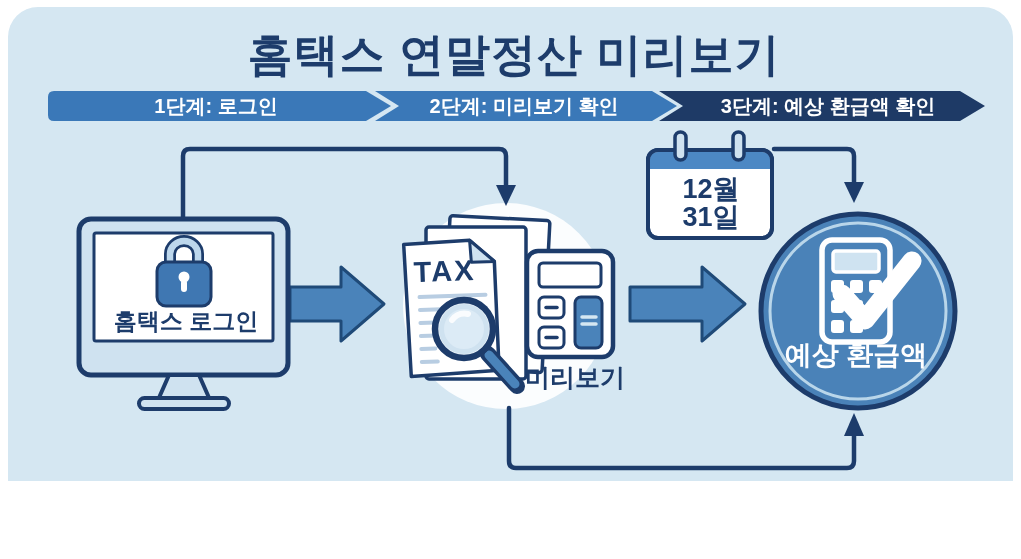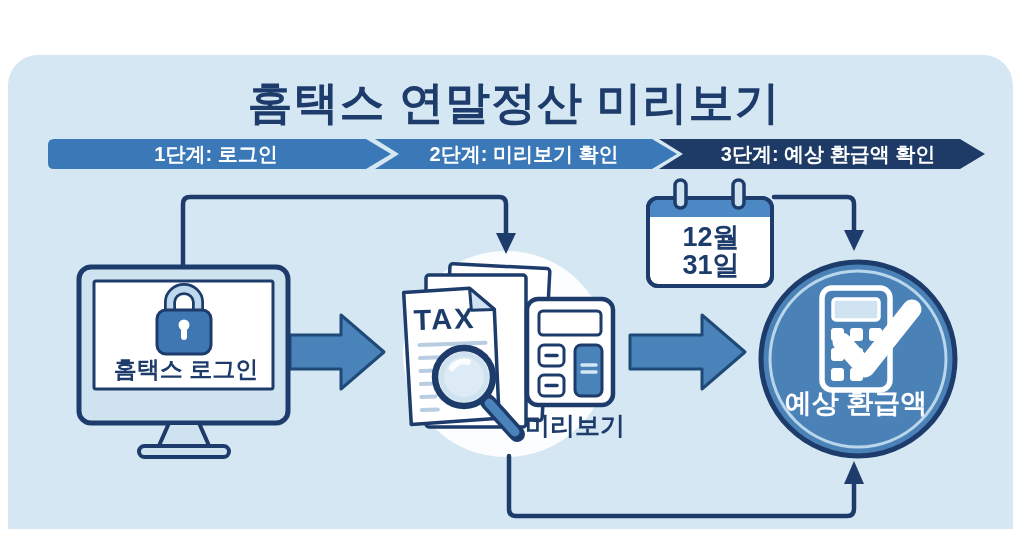--- a/index.html
+++ b/index.html
@@ -1,17 +1,17 @@
 <!DOCTYPE html>
 <html style="--page-bg: #ffffff; --canvas-bg: #d5e7f2; --navy: #1d3c6b; --banner-blue: #3a78b8; --banner-dark: #1e3a66; --arrow-blue: #4a83ba; --panel-light: #cfe2f0; --lock-blue: #3f77b2; --shackle-blue: #bdd7ec; --calendar-header: #4c88c4; --circle-blue: #4a82b8; --inner-ring: #b9d6ea; --label-white: #ffffff;"><head>
 <meta charset="utf-8">
 <style>
   html,body{margin:0;padding:0;background:#fff;}
   .stage{position:relative;width:1021px;height:481px;background:var(--page-bg,#ffffff);
-         font-family:"Liberation Sans",sans-serif;overflow:hidden;margin-top:48px;}
+         font-family:"Liberation Sans",sans-serif;overflow:hidden;}
   svg{display:block;}
   text{font-family:"Liberation Sans","DejaVu Sans",sans-serif;}
   .title-text{fill:var(--navy,#1d3c6b);font-size:45px;font-weight:800;letter-spacing:1px;}
   .step-text{fill:var(--label-white,#ffffff);font-size:20px;font-weight:700;}
   .navy-line{stroke:var(--navy,#1d3c6b);stroke-width:4.5;fill:none;stroke-linecap:round;}
   .navy-head{fill:var(--navy,#1d3c6b);stroke:none;}
   .seg-blue{fill:var(--banner-blue,#3a78b8);}
   .seg-dark{fill:var(--banner-dark,#1e3a66);}
   .block-arrow{fill:var(--arrow-blue,#4a83ba);stroke:#1f4a78;stroke-width:3;stroke-linejoin:round;}
   .panel{fill:var(--panel-light,#cfe2f0);stroke:var(--navy,#1d3c6b);}

